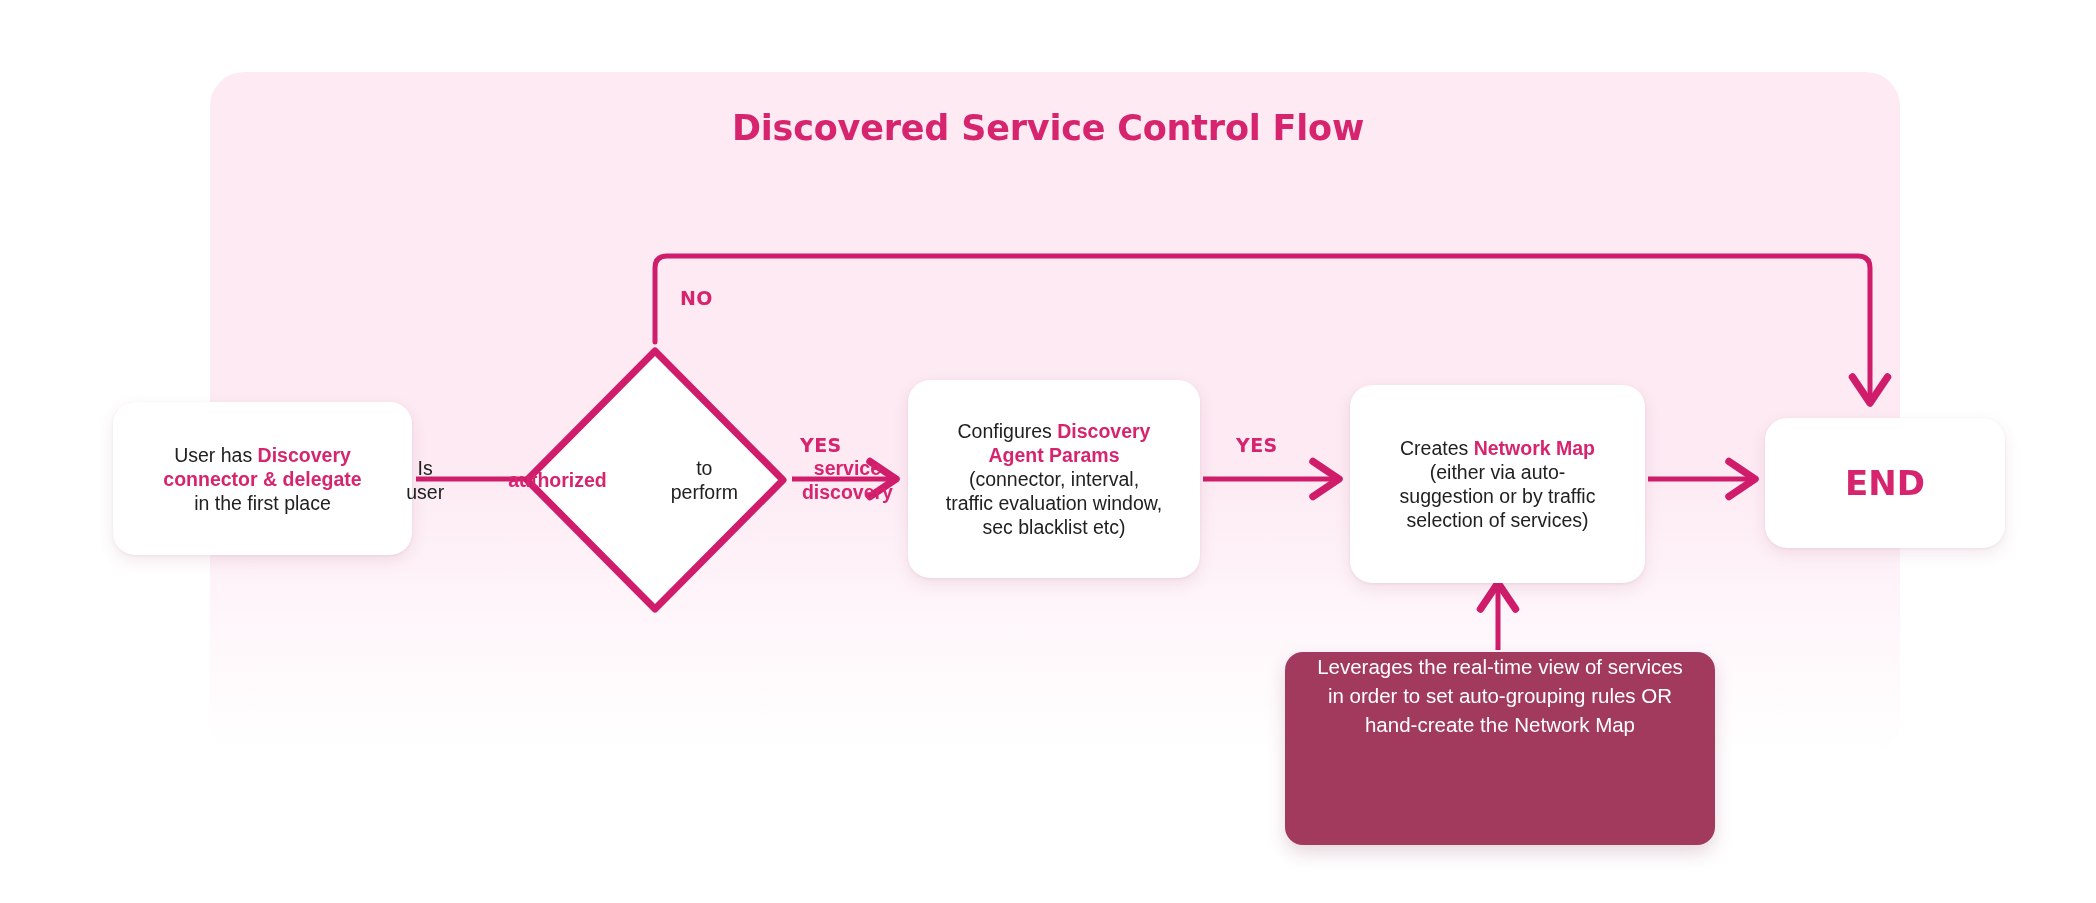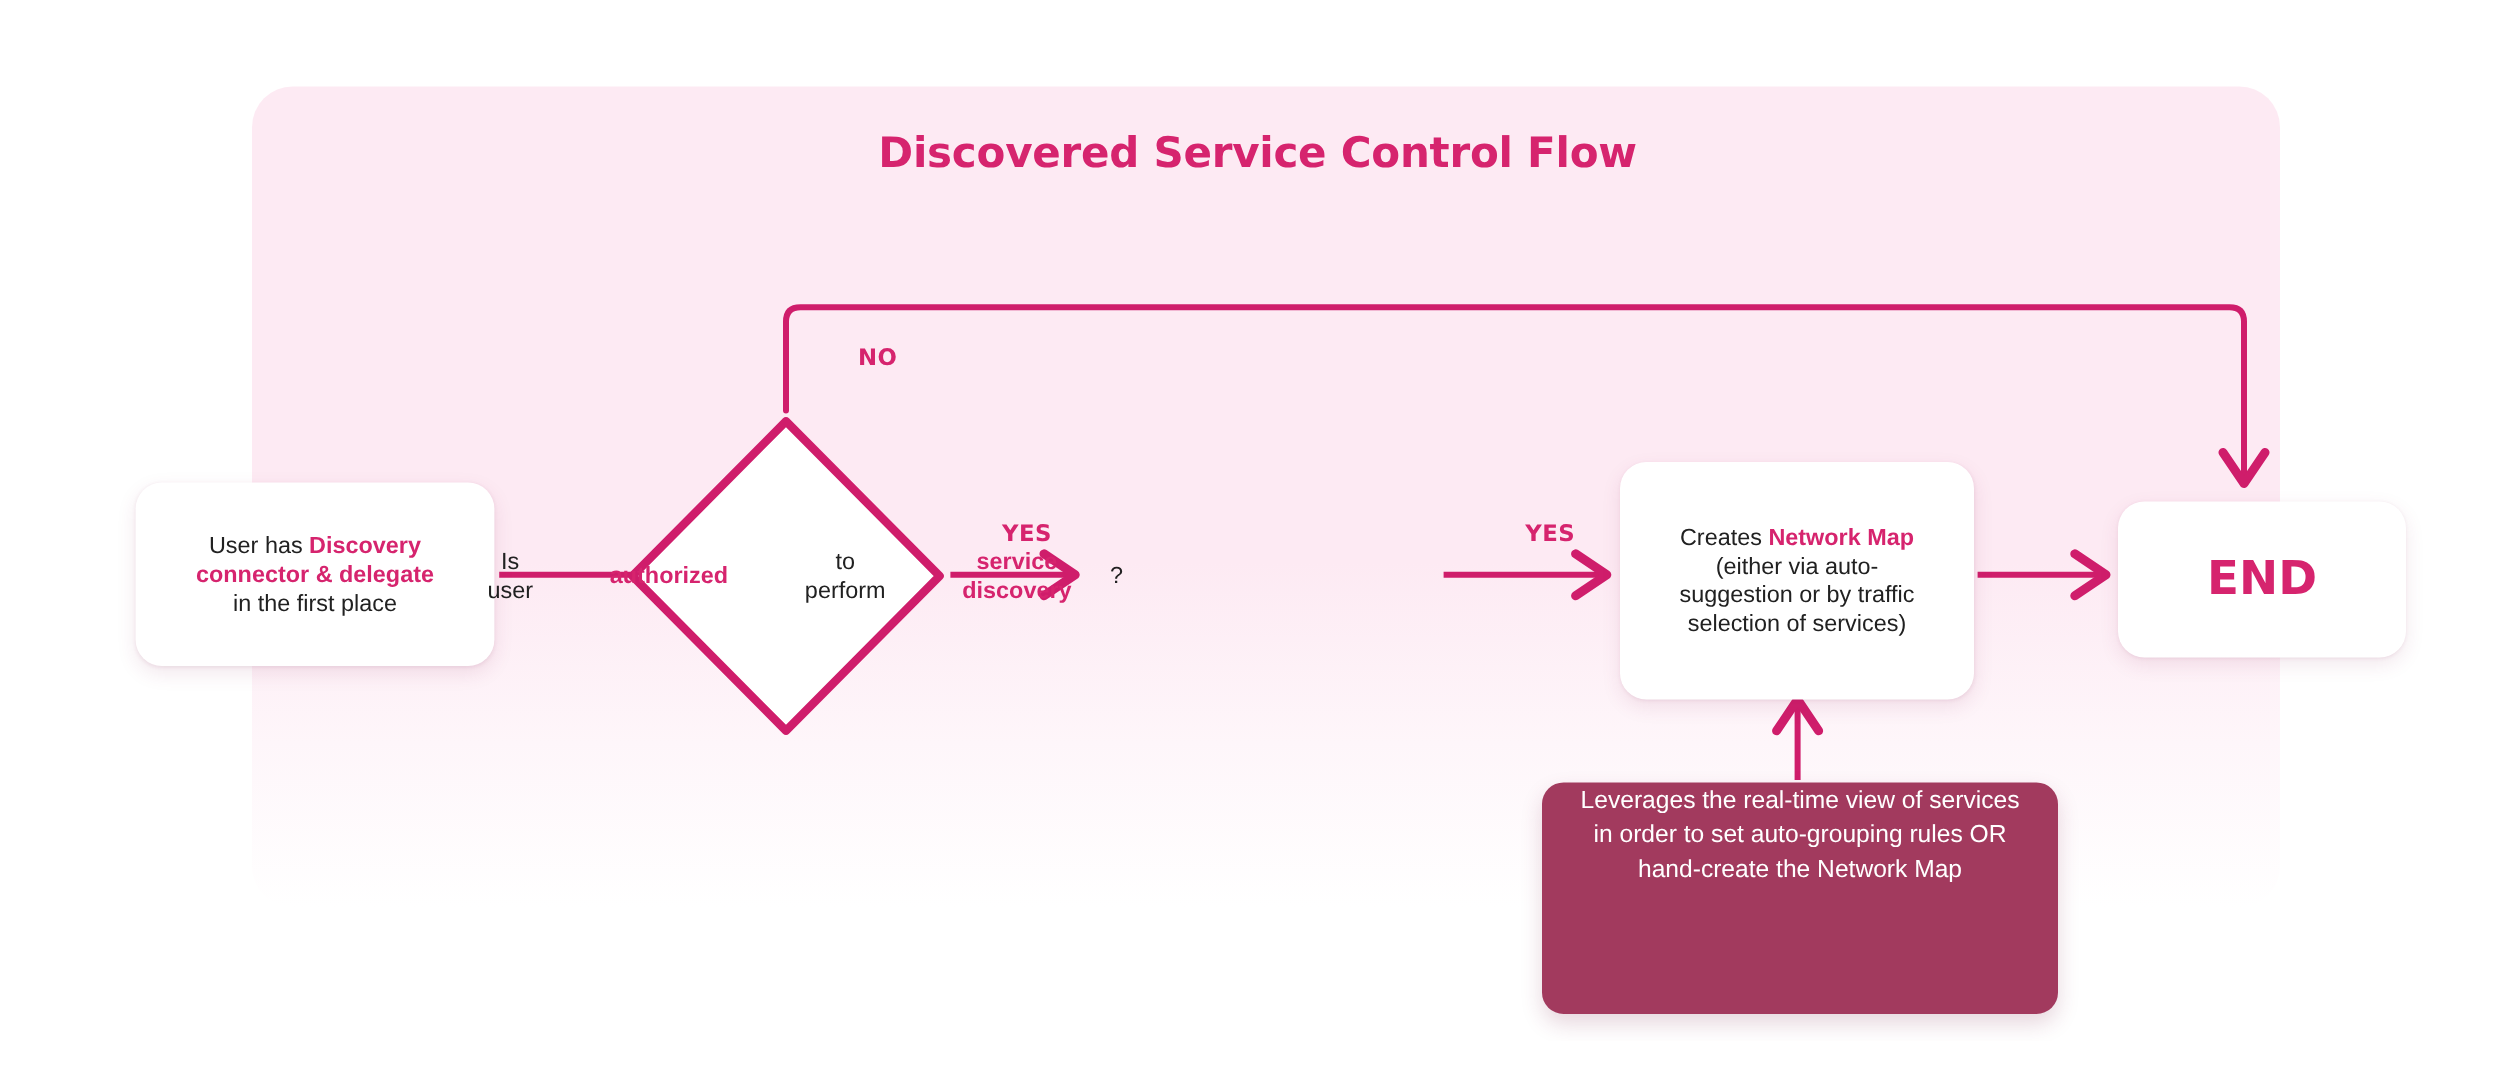--- a/index.html
+++ b/index.html
@@ -66,21 +66,21 @@
     line-height: 24px;
   }
   .node .txt { padding: 0 14px; }
   .hl { color: #d6246e; font-weight: bold; }
 
   #node-start   { left: 113px; top: 402px; width: 299px; height: 153px; }
   #node-configure { left: 908px; top: 380px; width: 292px; height: 198px; }
   #node-networkmap { left: 1350px; top: 385px; width: 295px; height: 198px; }
   #node-end {
     left: 1765px; top: 418px; width: 240px; height: 130px;
-    font-size: 39px; font-weight: bold; color: #d6246e;
+    font-size: 34px; font-weight: bold; color: #d6246e;
     font-family: "DejaVu Sans", sans-serif;
   }
 
   
   #node-decision {
     position: absolute;
     left: 518px;
     top: 342px;
     width: 274px;
     height: 276px;
@@ -127,21 +127,20 @@
 
   
   .edge-label {
     position: absolute;
     font-size: 19px;
     font-weight: bold;
     color: #d6246e;
     font-family: "DejaVu Sans", sans-serif;
     letter-spacing: 0.4px;
     white-space: nowrap;
-    margin-left: 35px;
   }
   #label-no  { left: 680px; top: 287px; }
   #label-yes-1 { left: 800px; top: 434px; }
   #label-yes-2 { left: 1236px; top: 434px; }
 </style>
 </head>
 <body>
 
 <div id="stage">
 
@@ -186,20 +185,23 @@
         <br>
         <span class="hl">authorized</span>
         <br>
         <span>to perform</span>
         <br>
         <span class="hl">service discovery</span>
         <span>?</span>
       </div>
   </div>
 
+  <div class="node" id="node-configure">
+    <div class="txt"><span>Configures </span><span class="hl">Discovery</span><br><span class="hl">Agent Params</span><br><span>(connector, interval,</span><br><span>traffic evaluation window,</span><br><span>sec blacklist etc)</span></div>
+  </div>
 
   <div class="node" id="node-networkmap">
     <div class="txt"><span>Creates </span><span class="hl">Network Map</span><br><span>(either via auto-</span><br><span>suggestion or by traffic</span><br><span>selection of services)</span></div>
   </div>
 
   <div class="node" id="node-end">
     <div class="txt">END</div>
   </div>
 
   <div id="node-callout">

